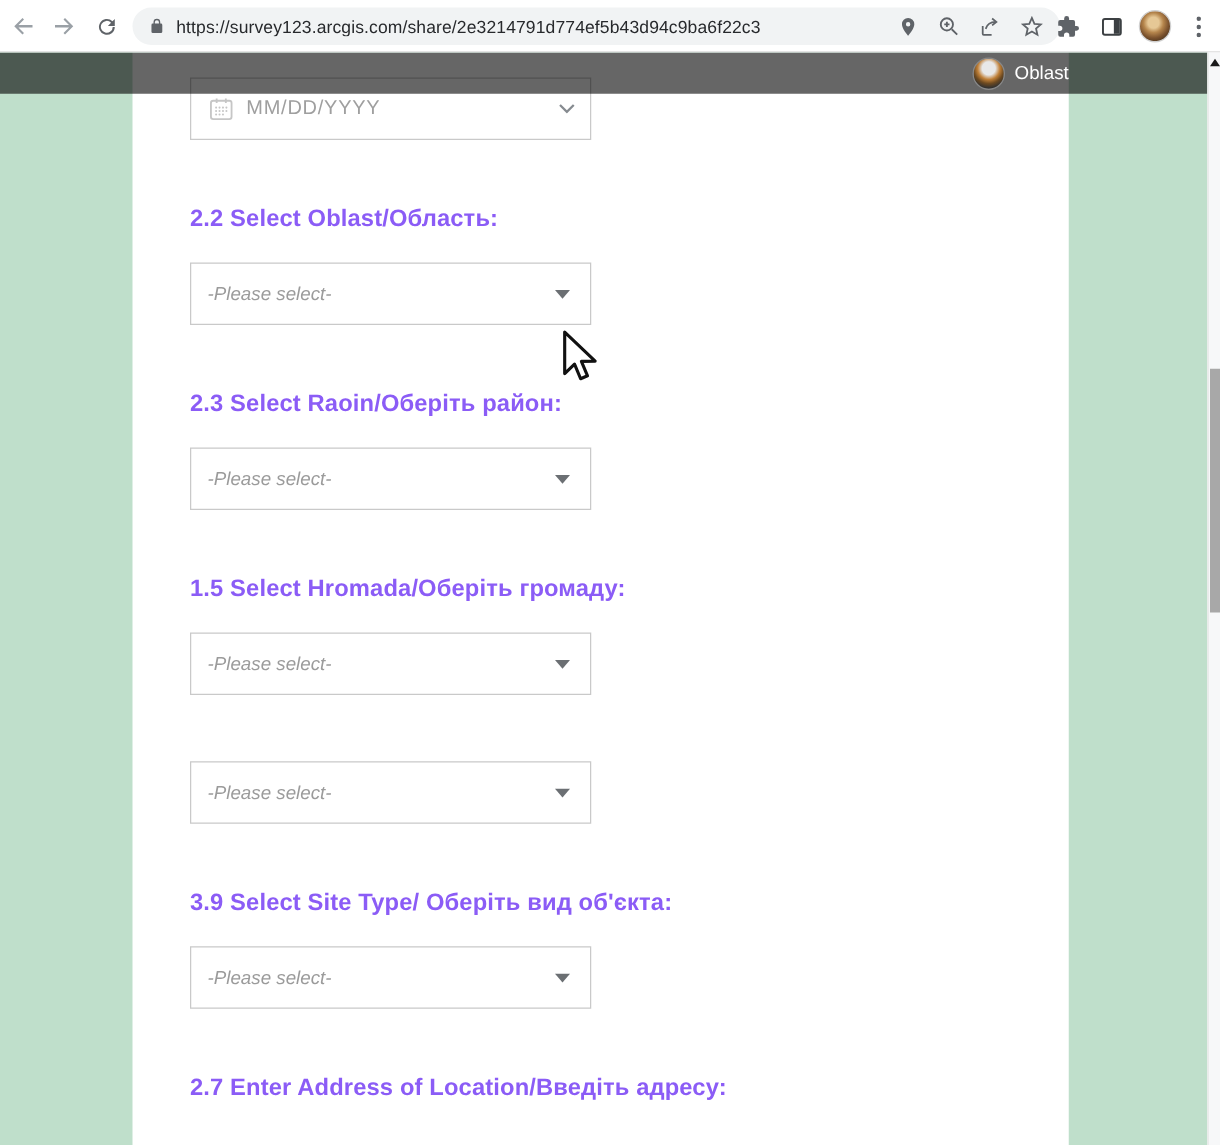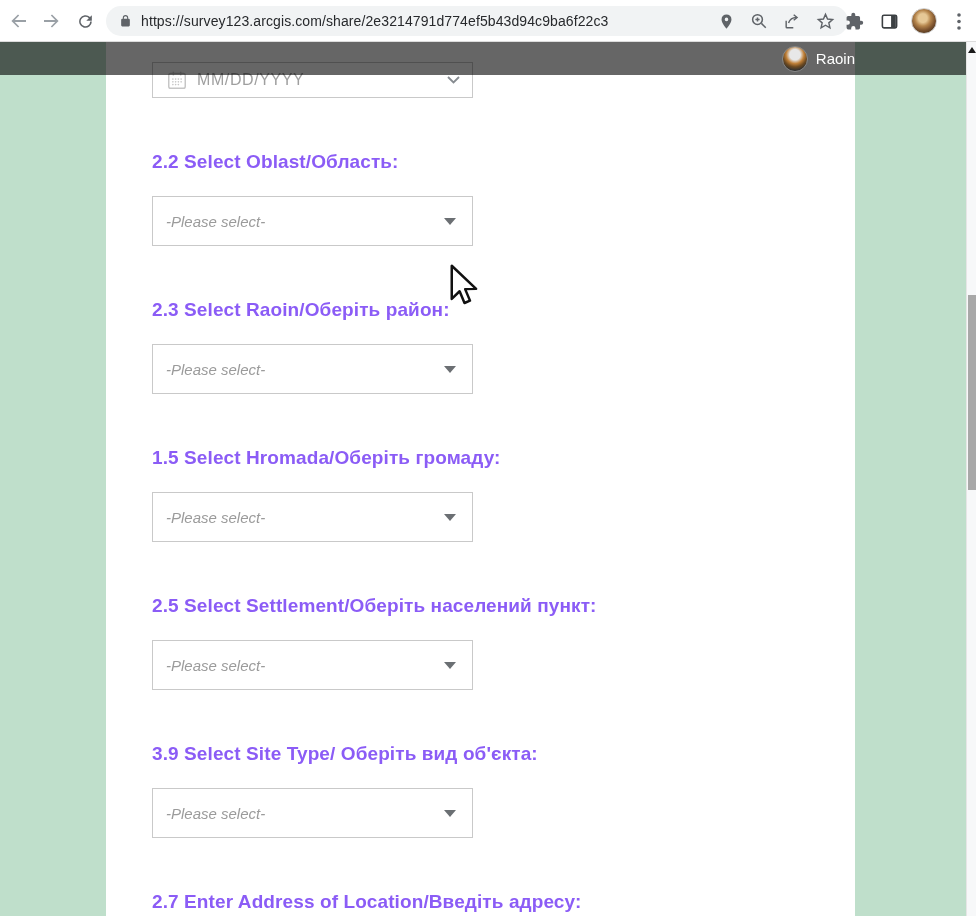--- a/index.html
+++ b/index.html
@@ -37,21 +37,21 @@
     position:absolute; top:42px; left:0; width:966px; height:874px;
     background:#bfdfcb; overflow:hidden;
   }
   .form-column {
     position:absolute; left:106px; top:0; width:749px; height:874px;
     background:#ffffff;
   }
   .form-content { position:absolute; left:46px; top:0; width:660px; }
 
   .date-field {
-    margin-top:20px; width:321px; height:36px; background:#fff;
+    margin-top:20px; width:321px; height:50px; background:#fff;
     border:1px solid #c9c9c9; display:flex; align-items:center;
     padding:0 12px 0 13px; position:relative;
   }
   .date-field .date-text { color:#9f9f9f; font-size:16px; letter-spacing:0.6px; margin-left:9px; flex:1; }
 
   .question { margin-top:53px; }
   .question:first-of-type { margin-top:50px; }
   .q-label {
     font-size:19px; font-weight:bold; color:#8b5cf6; line-height:22px; letter-spacing:0.1px;
   }
@@ -217,21 +217,20 @@
 
         <div class="question">
           <div class="q-label">1.5 Select Hromada/Оберіть громаду:</div>
           <div class="q-select">
             <span class="sel-text">-Please select-</span>
             <span class="tri-down"></span>
           </div>
         </div>
 
         <div class="question">
-          <div class="q-label">2.5 Select Settlement/Оберіть населений пункт:</div>
           <div class="q-select">
             <span class="sel-text">-Please select-</span>
             <span class="tri-down"></span>
           </div>
         </div>
 
         <div class="question">
           <div class="q-label">3.9 Select Site Type/ Оберіть вид об'єкта:</div>
           <div class="q-select">
             <span class="sel-text">-Please select-</span>
@@ -241,21 +240,21 @@
 
         <div class="question">
           <div class="q-label">2.7 Enter Address of Location/Введіть адресу:</div>
 
         </div>
       </div>
   </div>
 
   <div class="app-header">
     <span class="user-avatar"></span>
-    <span class="user-name">Raoin</span>
+    <span class="user-name">Oblast</span>
   </div>
 </div>
 
 <div class="scrollbar">
   <span class="sb-up"></span>
   <span class="sb-thumb"></span>
 </div>
 
 <svg class="cursor" viewBox="0 0 24 36">
   <path d="M3 1 L3 27.5 L9.3 21.4 L13.2 30.8 L17.6 28.9 L13.7 19.7 L22.5 19.5 Z" fill="#ffffff" stroke="#111111" stroke-width="2" stroke-linejoin="round"></path>

